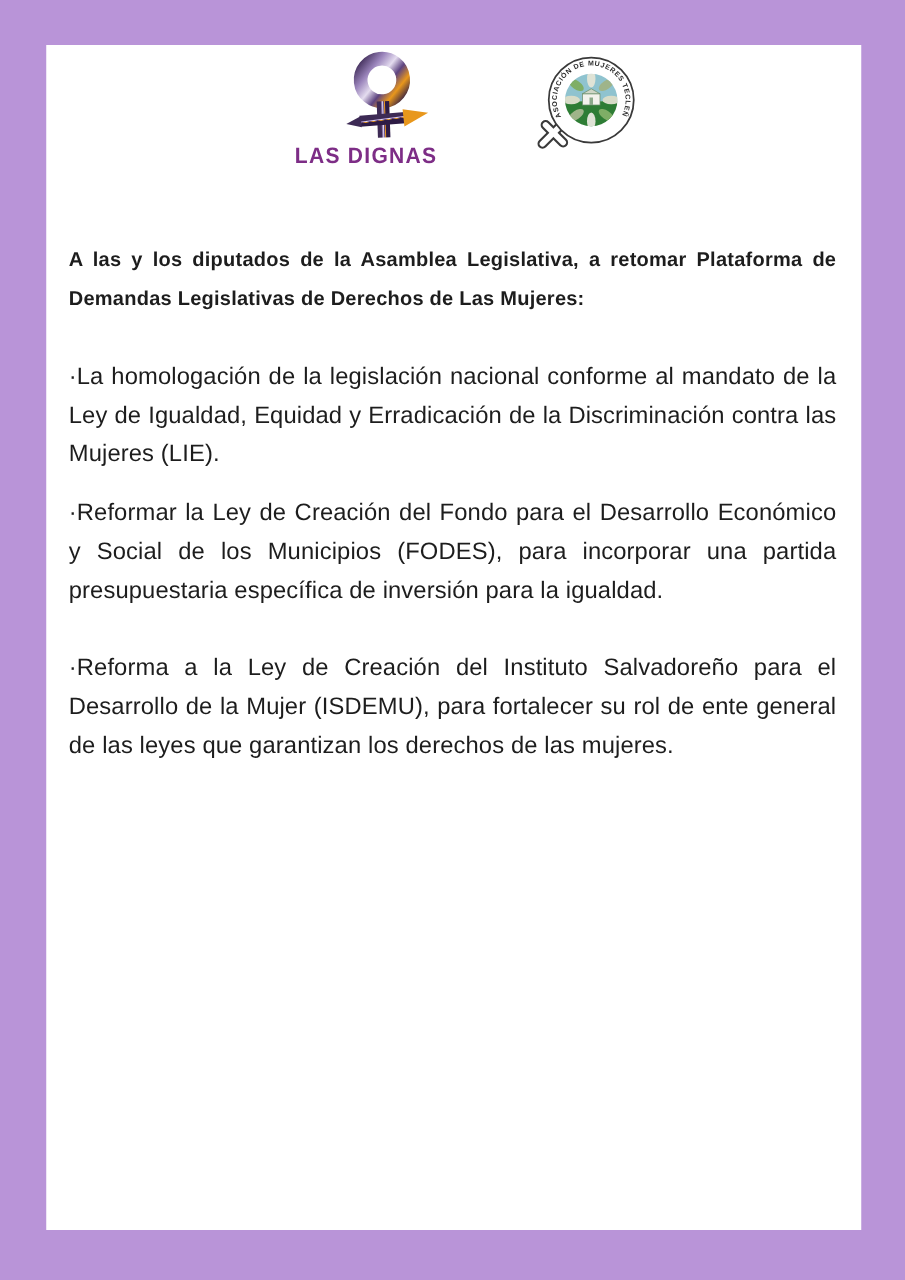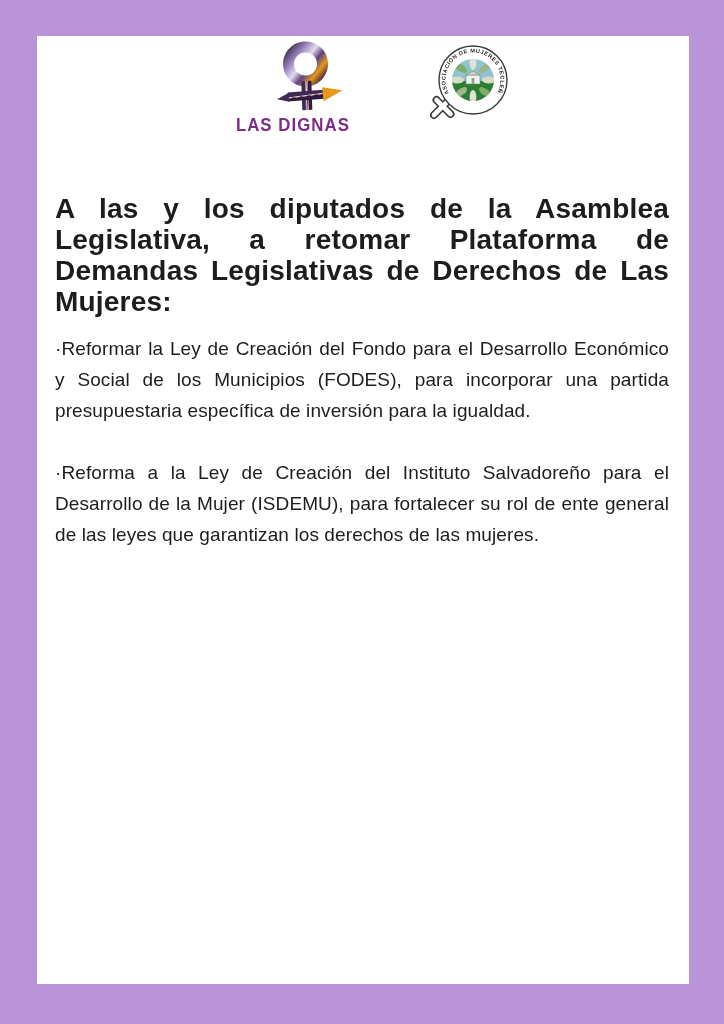--- a/index.html
+++ b/index.html
@@ -43,21 +43,21 @@
     transform:scale(1.02,1.08);
     white-space:nowrap;
   }
   .logo-amt{width:96px;}
   .content{
     padding:0 20px 0 18px;
     color:var(--text-dark);
   }
   .heading{
     margin-top:57px;
-    font-size:28px;
+    font-size:16px;
     font-weight:bold;
     line-height:31px;
     text-align:justify;
     letter-spacing:.2px;
   }
   .para{
     font-size:19px;
     line-height:31px;
     text-align:justify;
     margin-top:31px;
@@ -136,20 +136,21 @@
         <text font-size="5.6" font-weight="bold" fill="#2b2b2b" letter-spacing="0.55">
           <textPath href="#amtRing" startOffset="0">ASOCIACIÓN DE MUJERES TECLEÑAS</textPath>
         </text>
       </svg>
     </div>
   </div>
 
   <div class="content">
     <p class="heading">A las y los diputados de la Asamblea Legislativa, a retomar Plataforma de Demandas Legislativas de Derechos de Las Mujeres:</p>
 
+    <p class="para">·La homologación de la legislación nacional conforme al mandato de la Ley de Igualdad, Equidad y Erradicación de la Discriminación contra las Mujeres (LIE).</p>
 
 
     <p class="para tight">·Reformar la Ley de Creación del Fondo para el Desarrollo Económico y Social de los Municipios (FODES), para incorporar una partida presupuestaria específica de inversión para la igualdad.</p>
 
 
     <p class="para">·Reforma a la Ley de Creación del Instituto Salvadoreño para el Desarrollo de la Mujer (ISDEMU), para fortalecer su rol de ente general de las leyes que garantizan los derechos de las mujeres.</p>
   </div>
 </div>
 
 </body></html>

